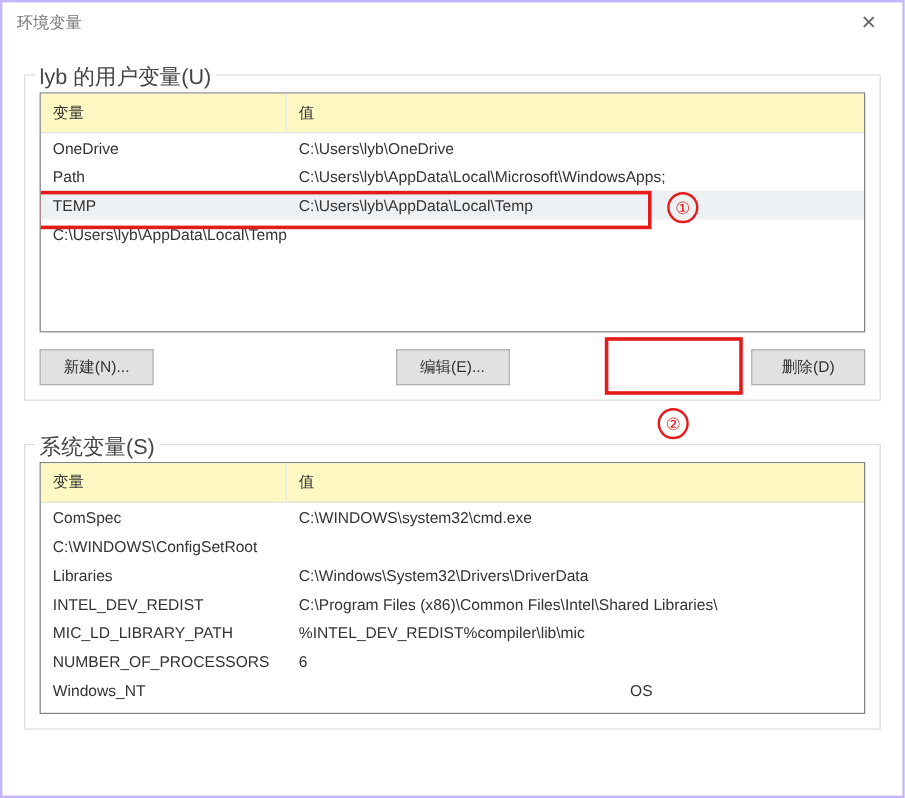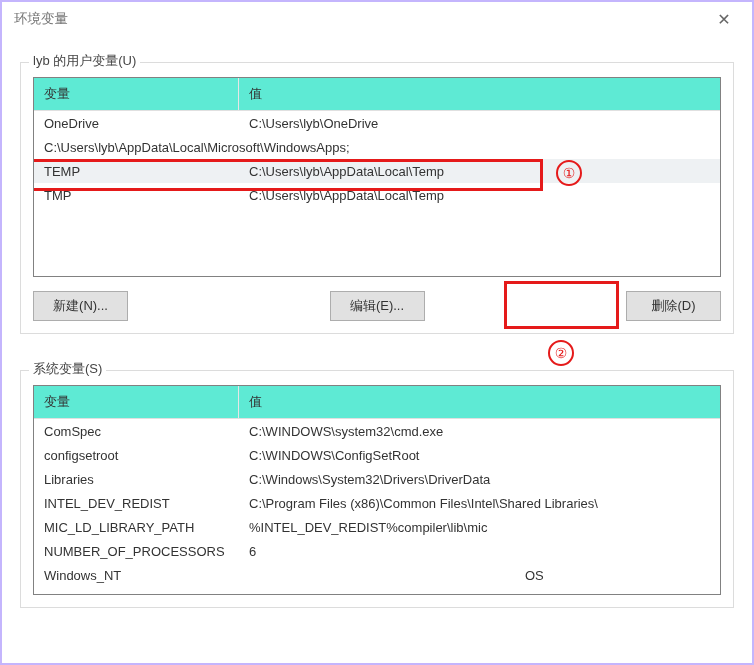--- a/index.html
+++ b/index.html
@@ -39,38 +39,38 @@
     border: 1px solid #dcdcdc;
     margin-top: 22px;
     padding: 14px 12px 12px 12px;
   }
   .groupbox-legend {
     position: absolute;
     top: -11px;
     left: 8px;
     background: #fff;
     padding: 0 4px;
-    font-size: 13px;
+    font-size: 18px;
     color: #444;
   }
   .listbox {
     border: 1px solid #818181;
     background: #fff;
     overflow: hidden;
   }
   .listbox.scroll {
     overflow-y: scroll;
   }
   .listbox-inner {
     width: 100%;
   }
   .list-header {
     display: flex;
     border-bottom: 1px solid #e0e0e0;
-    background: #5eead4;
+    background: #fef9c3;
     font-weight: 400;
     color: #333;
   }
   .list-header .col {
     padding: 7px 10px;
     border-right: 1px solid #e6e6e6;
   }
   .list-header .col:last-child { border-right: none; }
   .row {
     display: flex;
@@ -157,28 +157,28 @@
           <div class="list-header">
             <div class="col name">变量</div>
             <div class="col value">值</div>
           </div>
           <div id="user-rows">
               <div class="row">
                 <div class="col name">OneDrive</div>
                 <div class="col value">C:\Users\lyb\OneDrive</div>
               </div>
               <div class="row">
+                <div class="col name">Path</div>
                 <div class="col value">C:\Users\lyb\AppData\Local\Microsoft\WindowsApps;</div>
               </div>
               <div class="row selected">
                 <div class="col name">TEMP</div>
                 <div class="col value">C:\Users\lyb\AppData\Local\Temp</div>
               </div>
               <div class="row">
-                <div class="col name">TMP</div>
                 <div class="col value">C:\Users\lyb\AppData\Local\Temp</div>
               </div>
             </div>
         </div>
 
         <div class="anno-box" style="left:-3px; top:81px; width:512px; height:32px;"></div>
       </div>
 
       <div class="anno-circle" style="left:535px; top:97px;">
         <span>①</span>
@@ -207,21 +207,20 @@
           <div class="list-header">
             <div class="col name">变量</div>
             <div class="col value">值</div>
           </div>
           <div id="sys-rows">
               <div class="row">
                 <div class="col name">ComSpec</div>
                 <div class="col value">C:\WINDOWS\system32\cmd.exe</div>
               </div>
               <div class="row">
-                <div class="col name">configsetroot</div>
                 <div class="col value">C:\WINDOWS\ConfigSetRoot</div>
               </div>
               <div class="row">
                 <div class="col name">Libraries</div>
                 <div class="col value">C:\Windows\System32\Drivers\DriverData</div>
               </div>
               <div class="row">
                 <div class="col name">INTEL_DEV_REDIST</div>
                 <div class="col value">C:\Program Files (x86)\Common Files\Intel\Shared Libraries\</div>
               </div>

